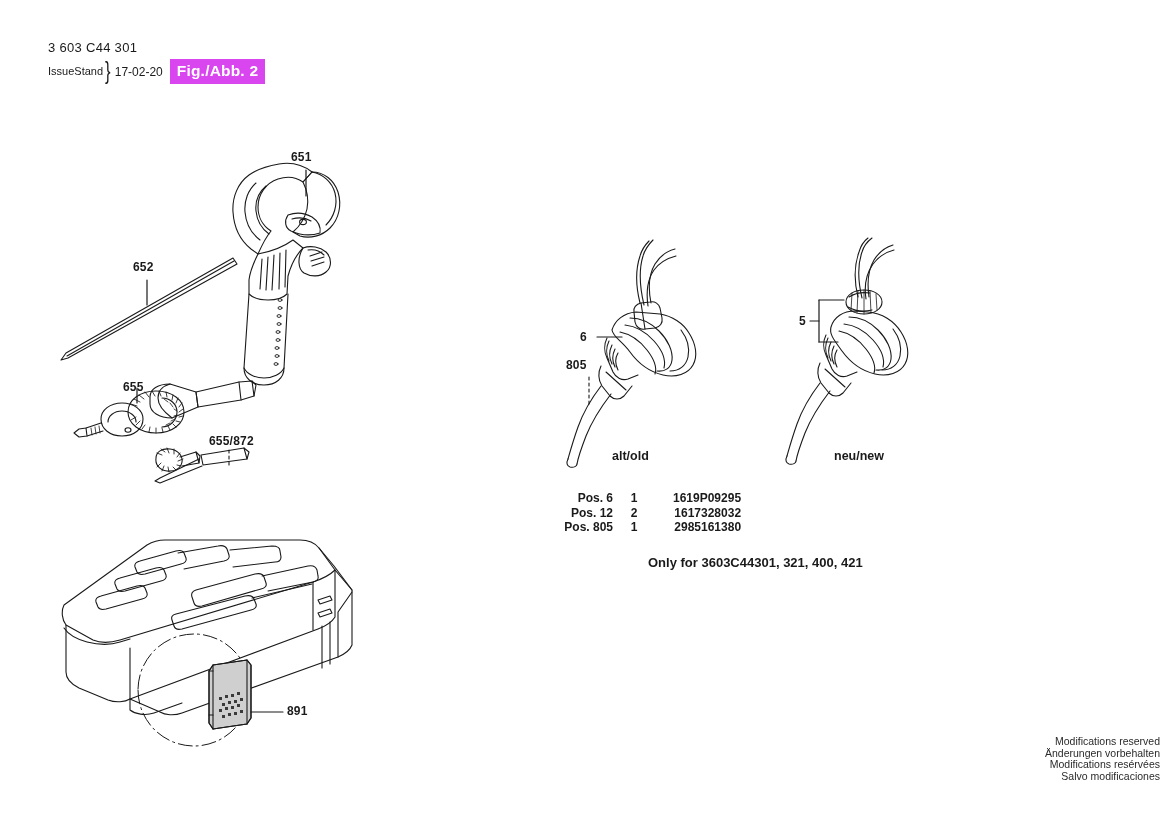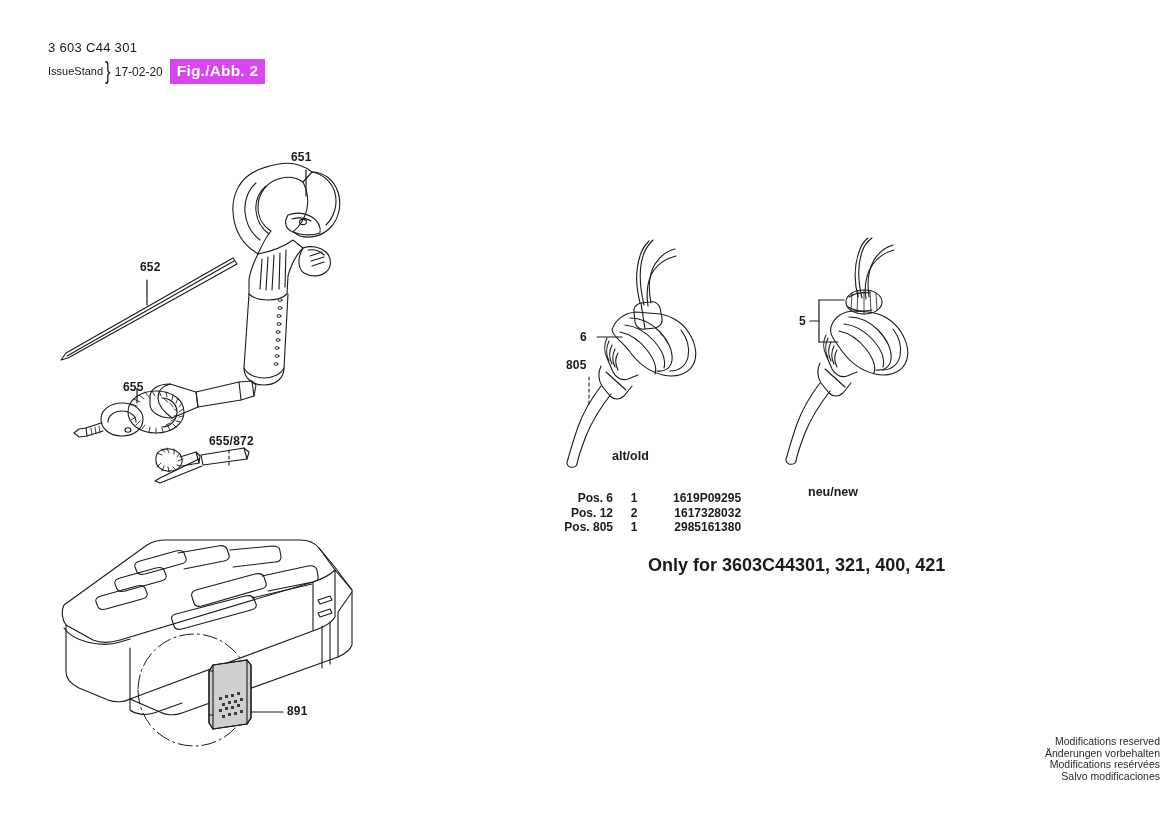--- a/index.html
+++ b/index.html
@@ -19,21 +19,21 @@
   .lbl{font-size:12px;font-weight:bold;white-space:nowrap;letter-spacing:.2px;}
   
   .caption{font-size:12.5px;font-weight:bold;white-space:nowrap;}
   
   #parts-table{left:545px;top:492px;font-size:12px;font-weight:bold;
                border-collapse:collapse;}
   #parts-table td{padding:0 0 1px 0;line-height:13.5px;white-space:nowrap;}
   .c-pos{text-align:right;width:68px;}
   .c-qty{text-align:center;width:42px;}
   .c-num{text-align:right;padding-left:18px !important;}
-  #only-for{left:648px;top:555px;font-size:18px;font-weight:bold;white-space:nowrap;}
+  #only-for{left:648px;top:555px;font-size:13px;font-weight:bold;white-space:nowrap;}
   
   #footer{right:9px;top:736px;text-align:right;font-size:10.5px;line-height:11.6px;
           color:#2a2a2a;}
   #footer div{white-space:nowrap;}
   svg{display:block;}
 </style>
 </head>
 <body>
 
 <div class="abs" id="header">
@@ -386,30 +386,30 @@
       <path d="M819,300 L819,342" stroke-width="1.2"></path>
       <path d="M819,300 L844,300" stroke-width="1.2"></path>
       <path d="M819,342 L838,342" stroke-width="1.2"></path>
       <path d="M810,321 L819,321" stroke-width="1.2"></path>
     </g>
 
   </g>
 </svg>
 
 <div class="abs lbl" style="left:291px;top:150px;">651</div>
-<div class="abs lbl" style="left:140px;top:260px;">652</div>
+<div class="abs lbl" style="left:133px;top:260px;">652</div>
 <div class="abs lbl" style="left:123px;top:380px;">655</div>
 <div class="abs lbl" style="left:209px;top:434px;">655/872</div>
 <div class="abs lbl" style="left:287px;top:704px;">891</div>
 <div class="abs lbl" style="left:580px;top:330px;">6</div>
 <div class="abs lbl" style="left:566px;top:358px;">805</div>
 <div class="abs lbl" style="left:799px;top:314px;">5</div>
 
 <div class="abs caption" style="left:612px;top:449px;">alt/old</div>
-<div class="abs caption" style="left:808px;top:449px;margin-top:36px;">neu/new</div>
+<div class="abs caption" style="left:834px;top:449px;">neu/new</div>
 
 <table class="abs" id="parts-table">
   <tbody>
     <tr>
       <td class="c-pos">Pos. 6</td>
       <td class="c-qty">1</td>
       <td class="c-num">1619P09295</td>
     </tr>
     <tr>
       <td class="c-pos">Pos. 12</td>

